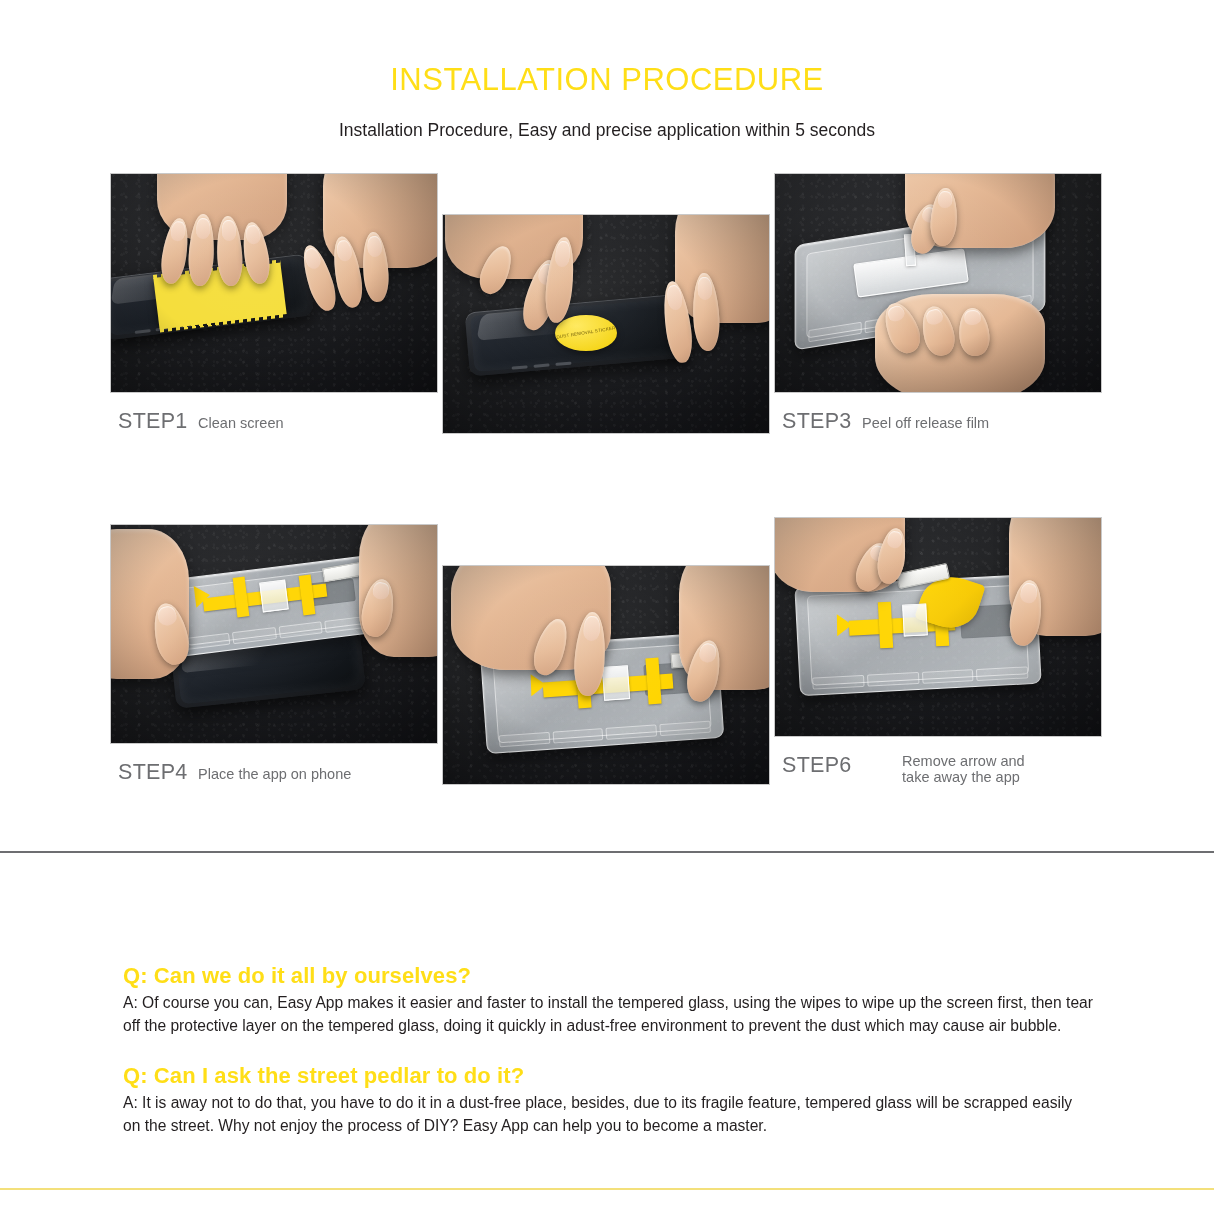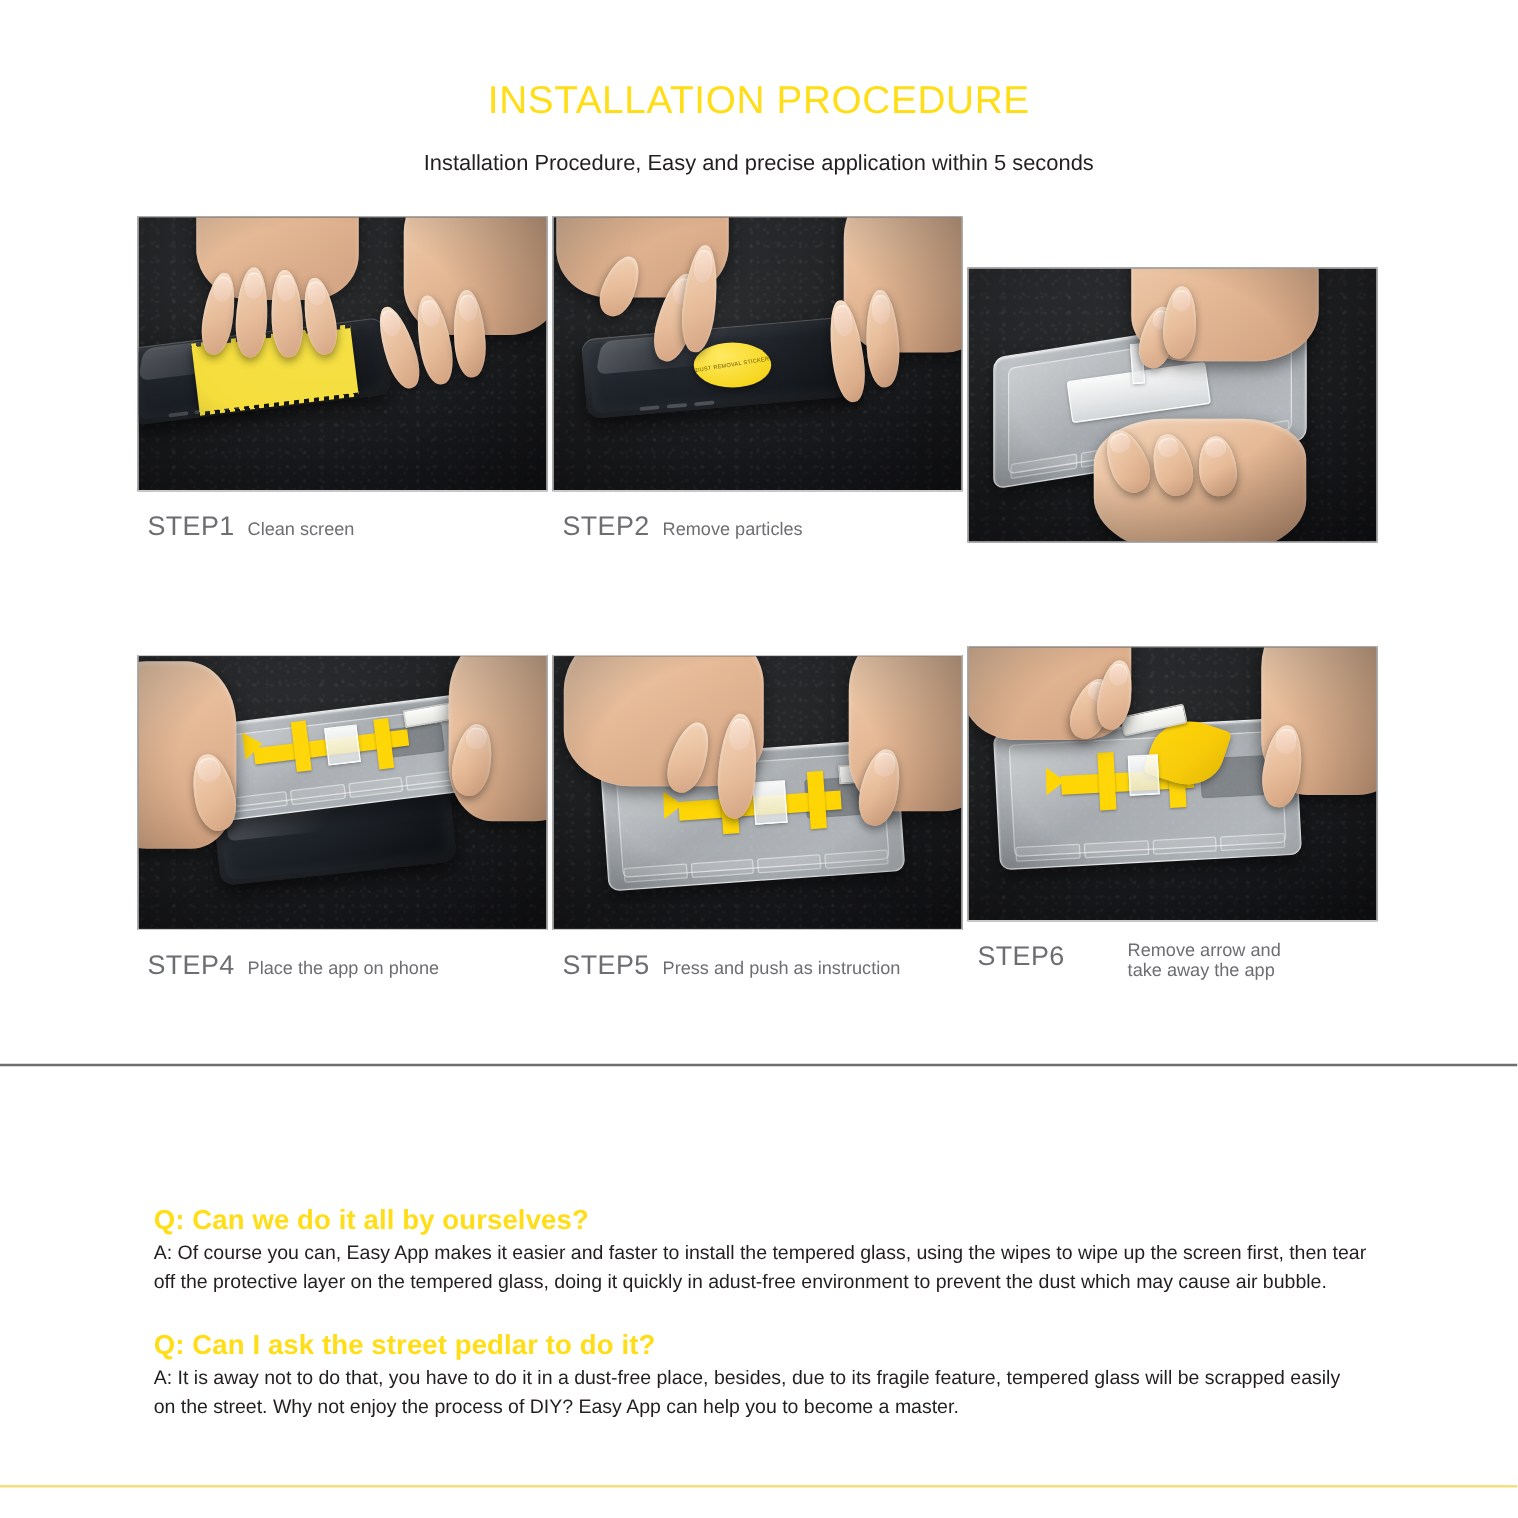--- a/index.html
+++ b/index.html
@@ -335,24 +335,20 @@
         <div class="finger" style="left:40px; top:30px; width:26px; height:50px; transform:rotate(22deg);"></div>
         <div class="hand" style="left:232px; top:-30px; width:120px; height:138px; border-radius:34% 40% 32% 30%;"></div>
         <div class="finger" style="left:222px; top:66px; width:25px; height:82px; transform:rotate(-8deg);">
             <span class="nail"></span>
           </div>
         <div class="finger" style="left:250px; top:58px; width:26px; height:78px; transform:rotate(-3deg);">
             <span class="nail"></span>
           </div>
         <div class="vignette"></div>
       </div>
-      <div class="caption">
-        <span class="step-label">STEP2</span>
-        <span class="step-text">Remove particles</span>
-      </div>
     </div>
 
     <div class="step-cell">
       <div class="photo">
         <div class="leather"></div>
 
         <div class="tray" style="left:18px; top:52px; width:254px; height:104px; transform:rotate(-9deg) skewX(-9deg);">
           <div class="inner"></div>
           <div class="ribs">
               <span></span>
@@ -376,20 +372,24 @@
         <div class="finger" style="left:112px; top:128px; width:30px; height:52px; transform:rotate(-22deg);">
             <span class="nail"></span>
           </div>
         <div class="finger" style="left:148px; top:132px; width:30px; height:50px; transform:rotate(-14deg);">
             <span class="nail"></span>
           </div>
         <div class="finger" style="left:184px; top:134px; width:30px; height:48px; transform:rotate(-6deg);">
             <span class="nail"></span>
           </div>
         <div class="vignette"></div>
+      </div>
+      <div class="caption">
+        <span class="step-label">STEP3</span>
+        <span class="step-text">Peel off release film</span>
       </div>
     </div>
   </div>
 
   <div class="step-row row2">
 
     <div class="step-cell">
       <div class="photo">
         <div class="leather"></div>
 
@@ -456,24 +456,20 @@
         <div class="finger" style="left:132px; top:46px; width:30px; height:84px; transform:rotate(4deg);">
             <span class="nail"></span>
           </div>
         <div class="finger" style="left:94px; top:52px; width:28px; height:58px; transform:rotate(18deg);"></div>
 
         <div class="hand" style="left:236px; top:-22px; width:122px; height:146px; border-radius:34% 40% 38% 30%;"></div>
         <div class="finger" style="left:246px; top:74px; width:30px; height:62px; transform:rotate(12deg);">
             <span class="nail"></span>
           </div>
         <div class="vignette"></div>
-      </div>
-      <div class="caption">
-        <span class="step-label">STEP5</span>
-        <span class="step-text">Press and push as instruction</span>
       </div>
     </div>
 
     <div class="step-cell">
       <div class="photo">
         <div class="leather"></div>
         <div class="tray" style="left:22px; top:62px; width:242px; height:110px; transform:rotate(-3deg);">
           <div class="inner"></div>
           <div class="cutout"></div>
           <div class="ribs">

